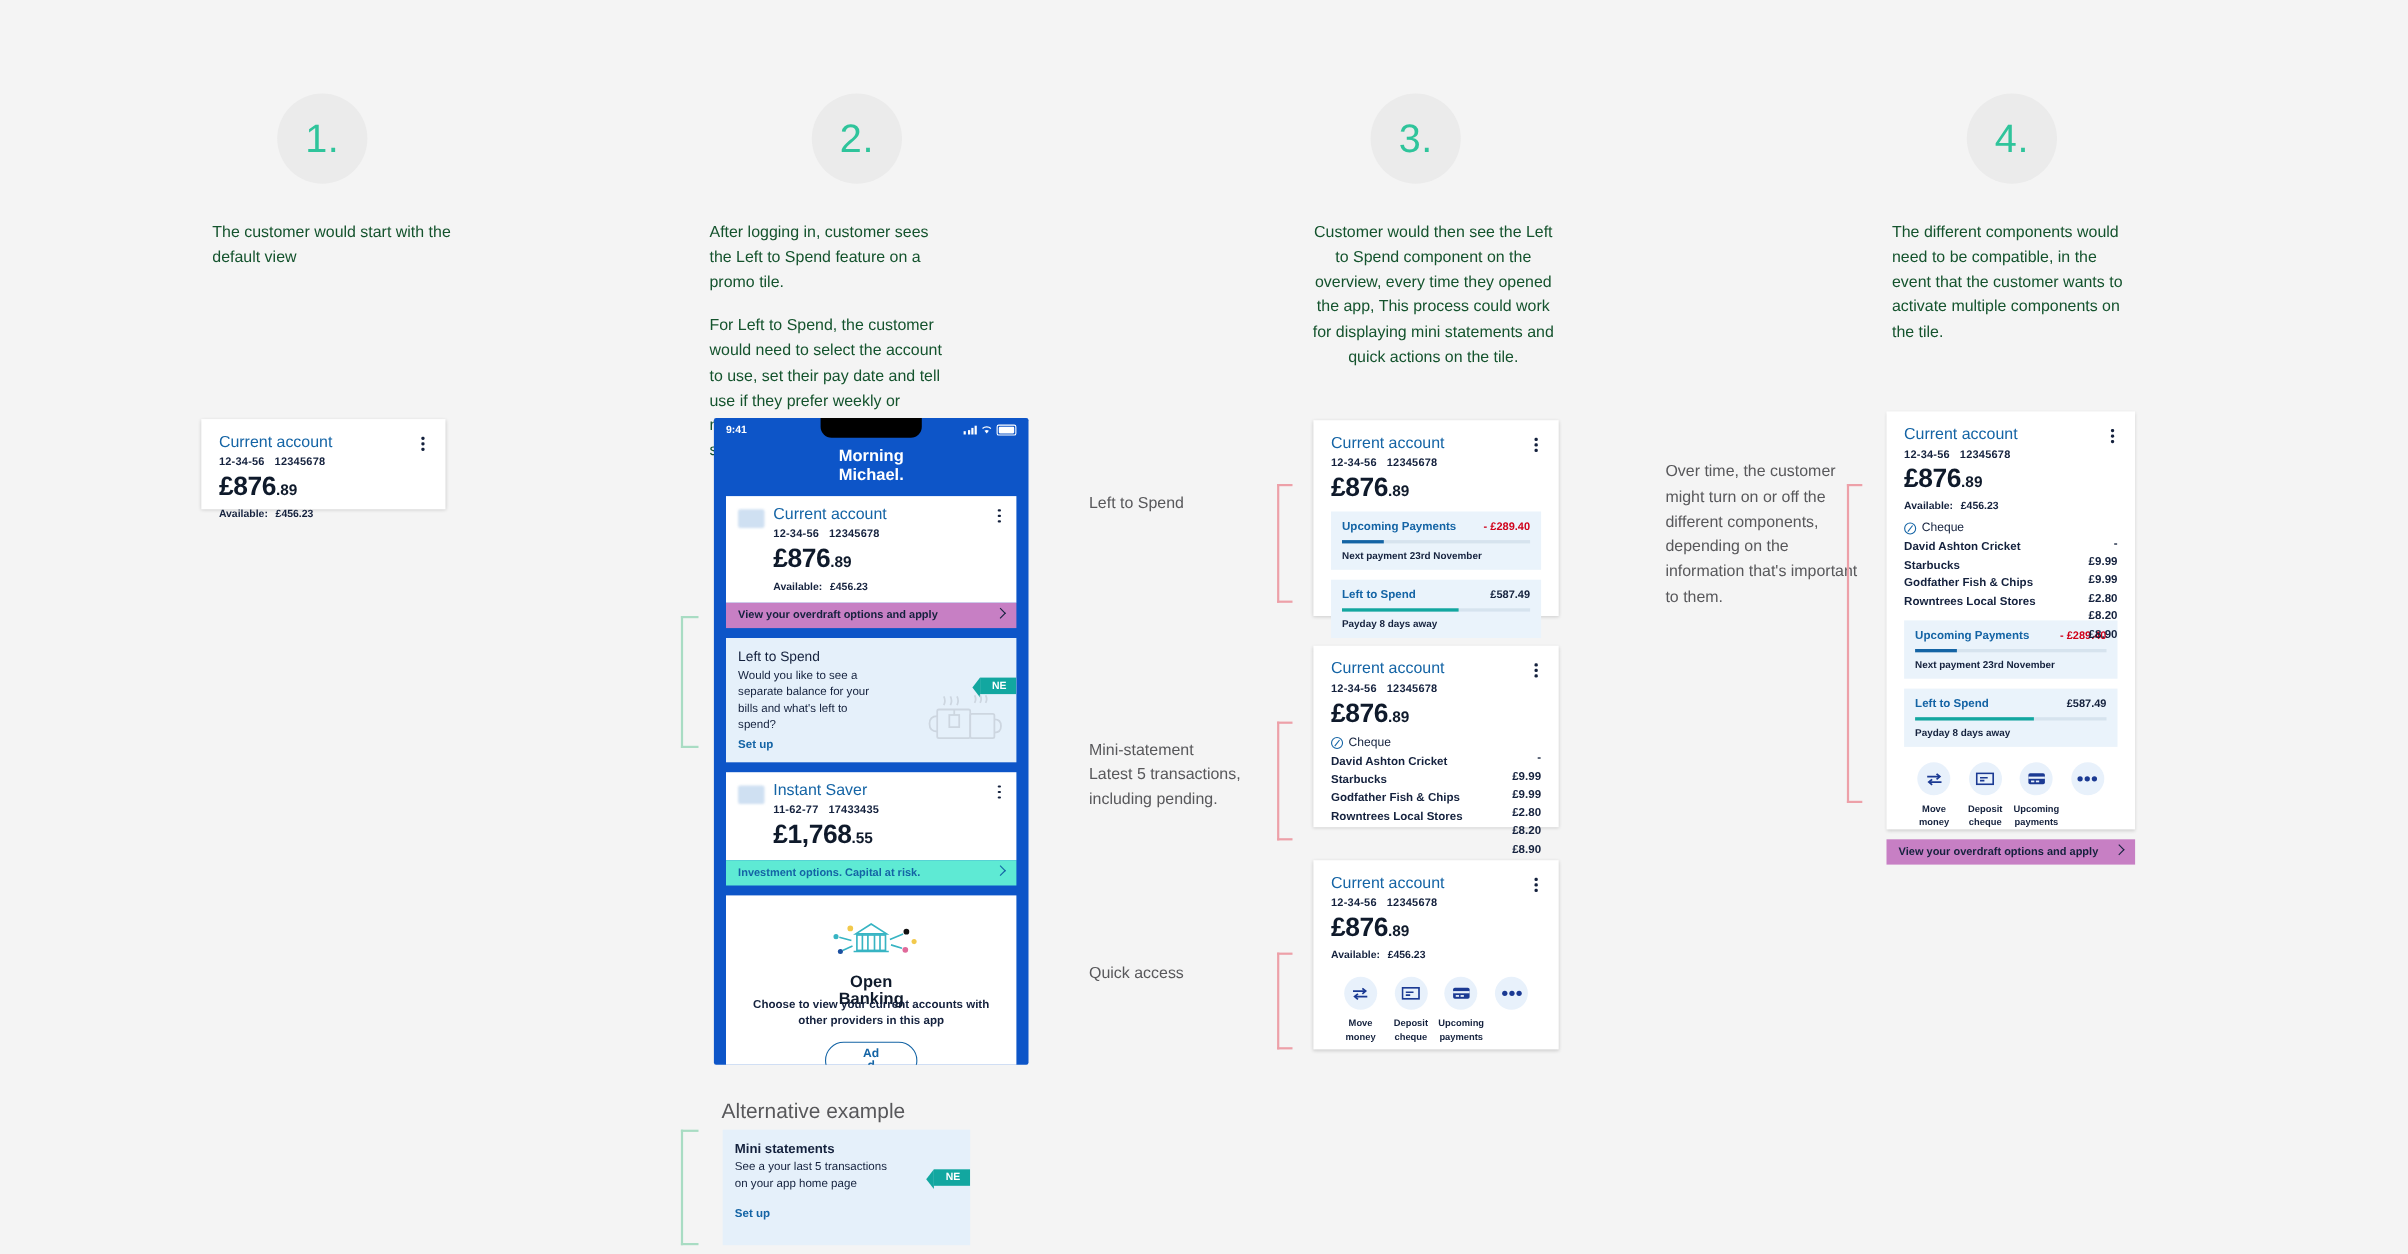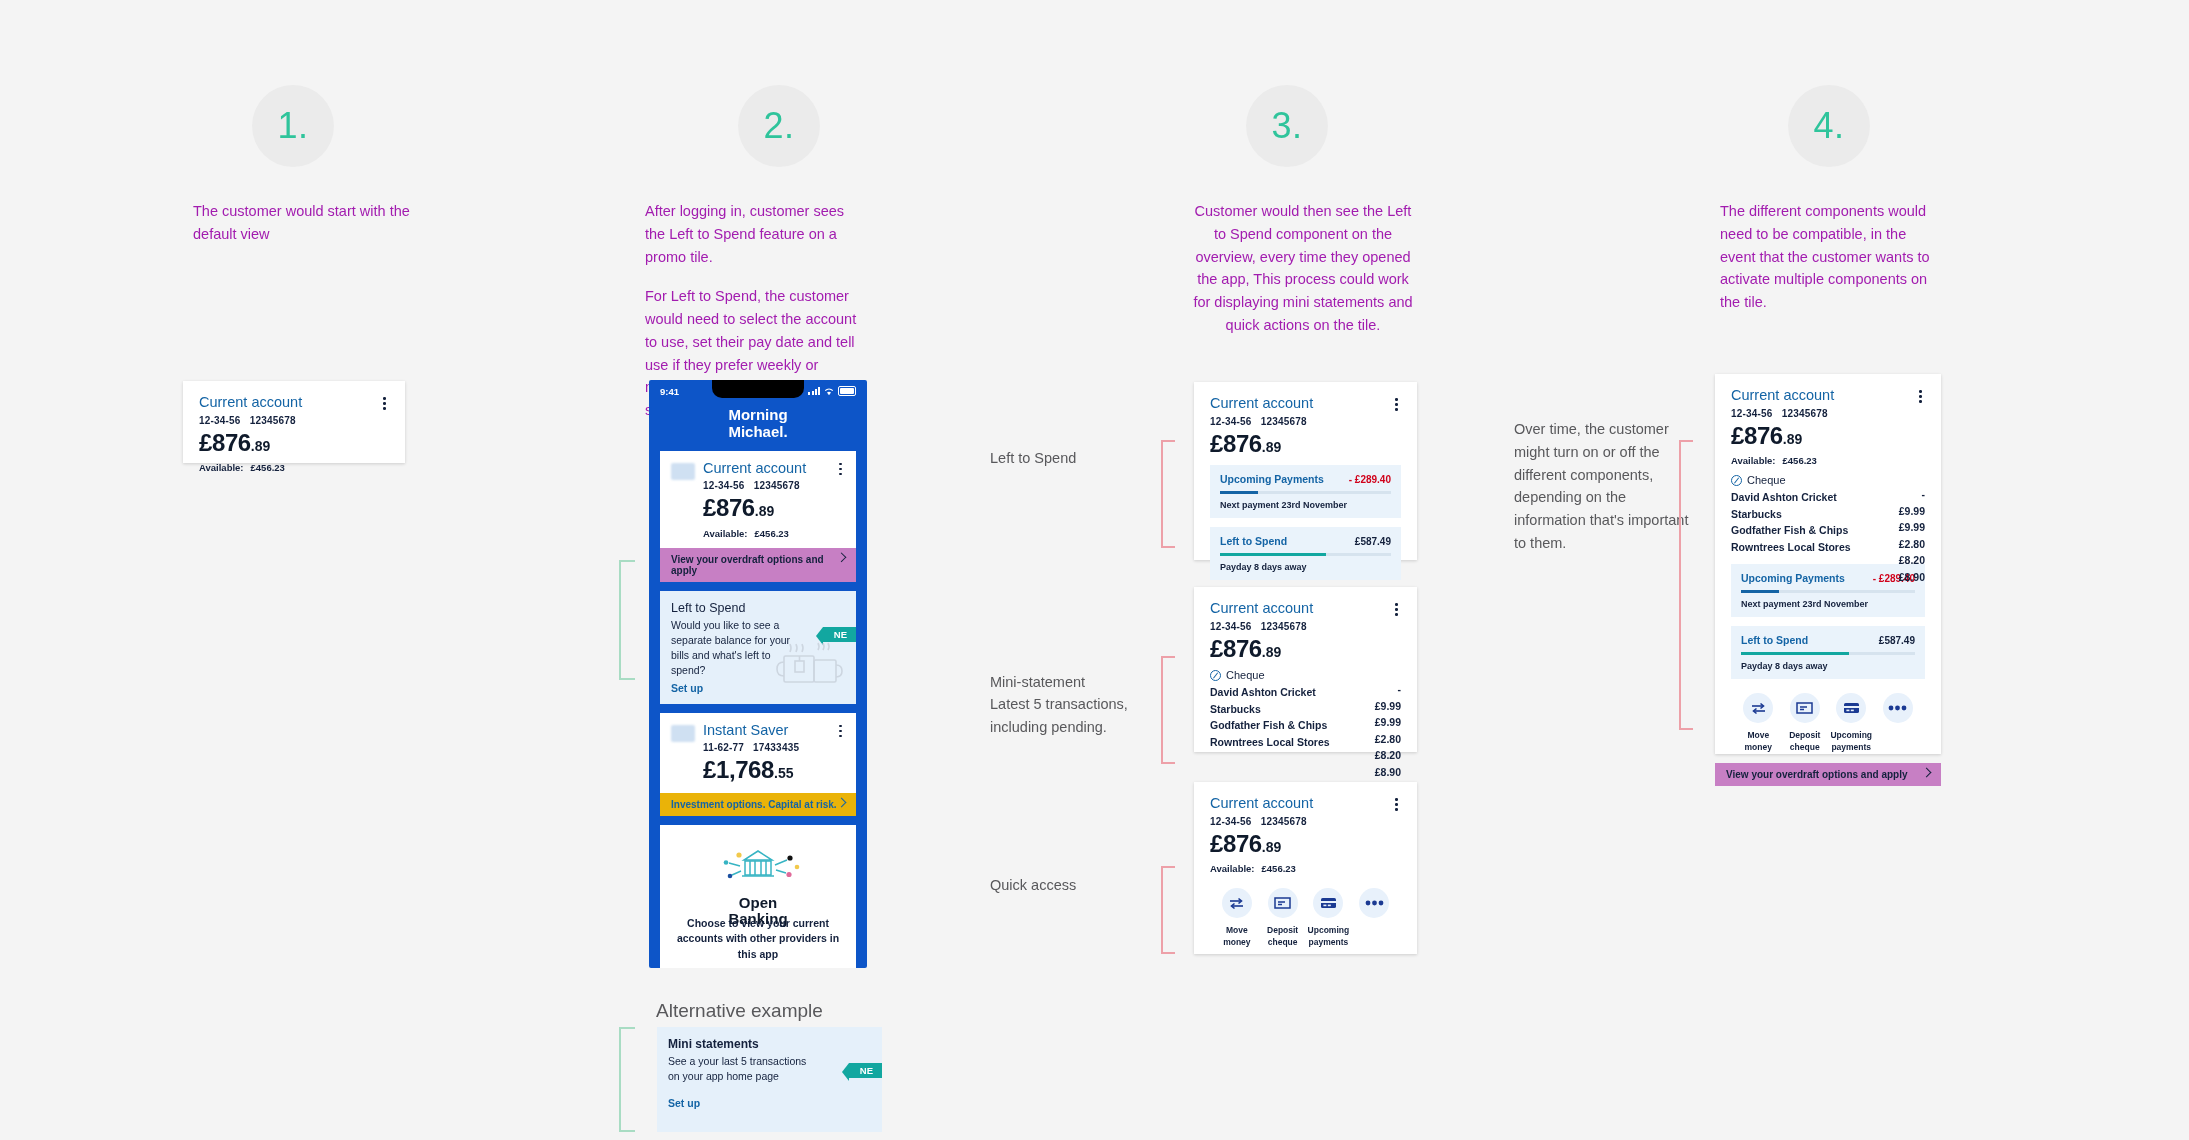--- a/index.html
+++ b/index.html
@@ -13,21 +13,21 @@
   .stage{position:absolute;left:0;top:0;width:2189px;height:1140px;}
   .abs{position:absolute;}
 
   
   .step-circle{
     width:82px;height:82px;border-radius:50%;
     background:#ebebeb;display:flex;align-items:center;justify-content:center;
     color:#2fc49b;font-size:36px;font-weight:400;letter-spacing:.5px;
   }
   .step-note{
-    color:#a21caf;font-size:14.5px;line-height:1.57;width:222px;
+    color:#14532d;font-size:14.5px;line-height:1.57;width:222px;
   }
   .step-note p{margin:0 0 17px 0;}
   .step-note p:last-child{margin-bottom:0;}
 
   .side-note{color:#58585b;font-size:14.5px;line-height:1.57;width:180px;}
   .small-label{color:#58585b;font-size:14.5px;line-height:1.55;}
 
   
   .tile{
     background:#ffffff;
@@ -163,21 +163,21 @@
   </div>
 
   <div class="abs" style="left:738px;top:85px;">
     <div class="step-circle">2.</div>
   </div>
   <div class="abs step-note" style="left:645px;top:200px;">
     <p>After logging in, customer sees the Left to Spend feature on a promo tile.</p>
     <p>For Left to Spend, the customer would need to select the account to use, set their pay date and tell use if they prefer weekly or monthly accounting periods (not shown here).</p>
   </div>
 
-  <div class="phone" style="left:649px;top:380px;width:218px;height:588px;">
+  <div class="phone" style="left:649px;top:380px;width:286px;height:588px;">
     <div class="notch"></div>
     <div class="statusbar">
       <div>9:41</div>
       <div class="sb-right">
         <span class="bars">
             <i style="height:3px"></i>
             <i style="height:4.5px"></i>
             <i style="height:6px"></i>
             <i style="height:8px"></i>
           </span>
@@ -257,21 +257,21 @@
             </div>
             <div class="kebab">
                 <i></i>
                 <i></i>
                 <i></i>
               </div>
           </div>
         </div>
       </div>
       <div style="margin:0 11px 9px 11px">
-        <div class="od-bar" style="background:#eab308;color:#1464a5">
+        <div class="od-bar" style="background:#5eead4;color:#1464a5">
           <span>Investment options. Capital at risk.</span>
           <span class="chev blue"></span>
         </div>
       </div>
     </div>
 
     <div class="ob-card">
       <svg width="94" height="50" viewBox="0 0 94 50">
         <g stroke="#37b4c3" stroke-width="1.5" fill="none">
           <path d="M47 10 L33 19 H61 Z"></path>

